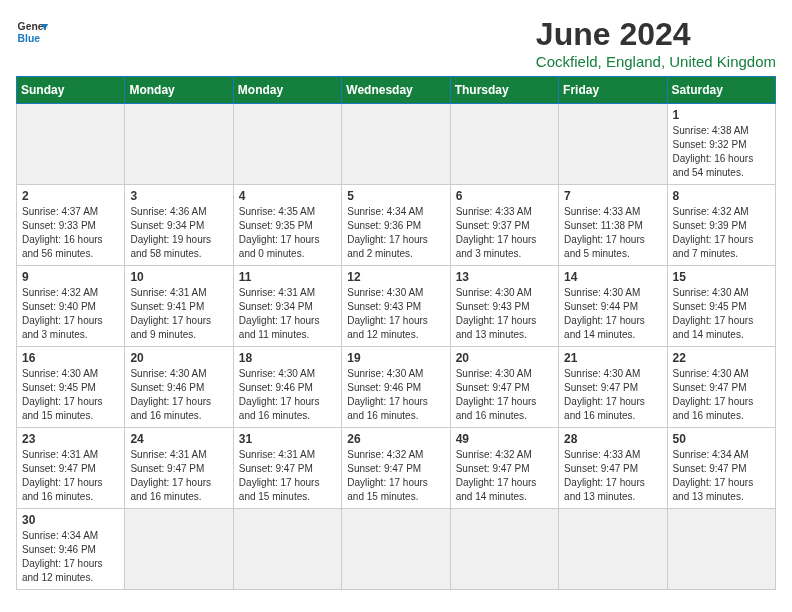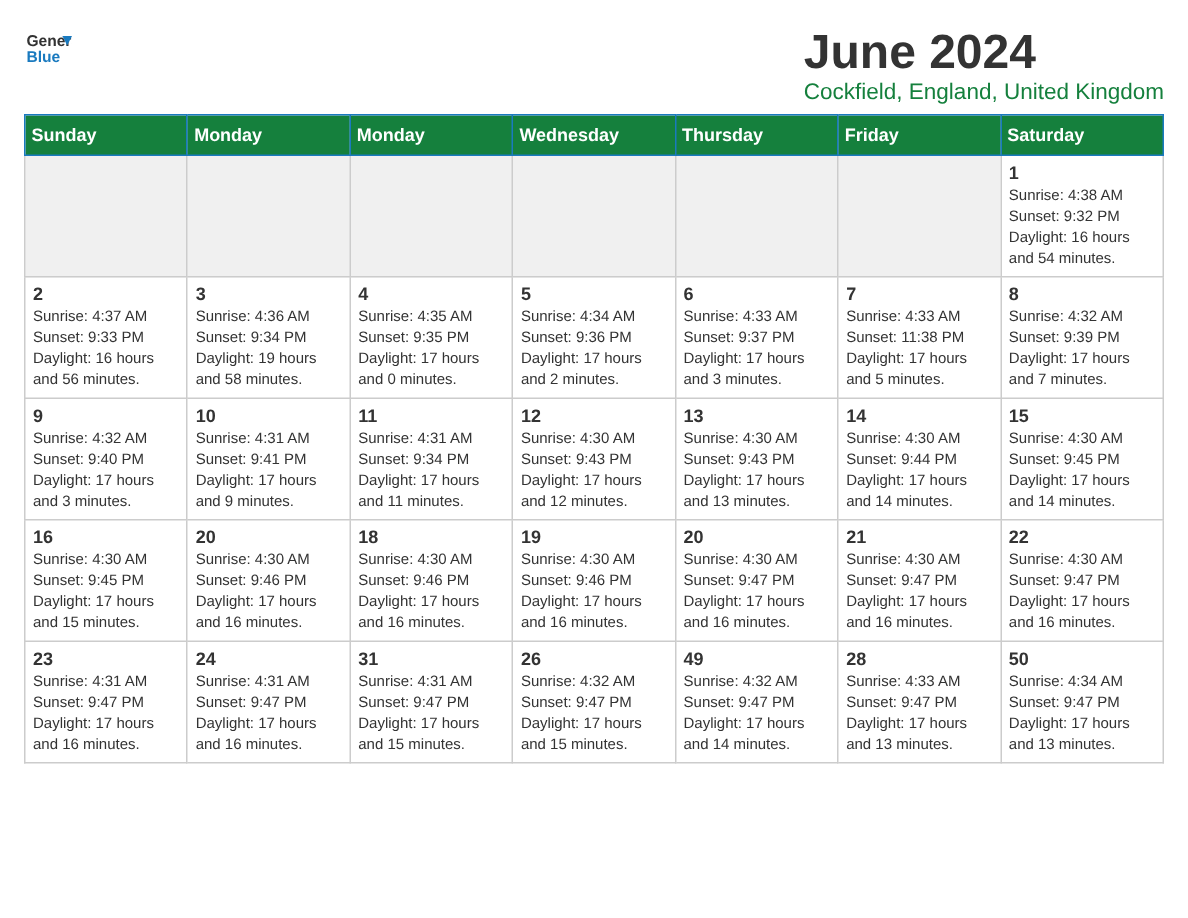--- a/index.html
+++ b/index.html
@@ -233,14 +233,26 @@
         </td>
         <td>
           <span class="day-number">28</span>
           <div class="cell-info"><span>Sunrise: 4:33 AM</span><br><span>Sunset: 9:47 PM</span><br><span>Daylight: 17 hours and 13 minutes.</span></div>
         </td>
         <td>
           <span class="day-number">50</span>
           <div class="cell-info"><span>Sunrise: 4:34 AM</span><br><span>Sunset: 9:47 PM</span><br><span>Daylight: 17 hours and 13 minutes.</span></div>
         </td>
       </tr>
+      <tr>
+        <td>
+          <span class="day-number">30</span>
+          <div class="cell-info"><span>Sunrise: 4:34 AM</span><br><span>Sunset: 9:46 PM</span><br><span>Daylight: 17 hours and 12 minutes.</span></div>
+        </td>
+        <td class="empty"></td>
+        <td class="empty"></td>
+        <td class="empty"></td>
+        <td class="empty"></td>
+        <td class="empty"></td>
+        <td class="empty"></td>
+      </tr>
     </tbody>
 </table>
 
 </body></html>

